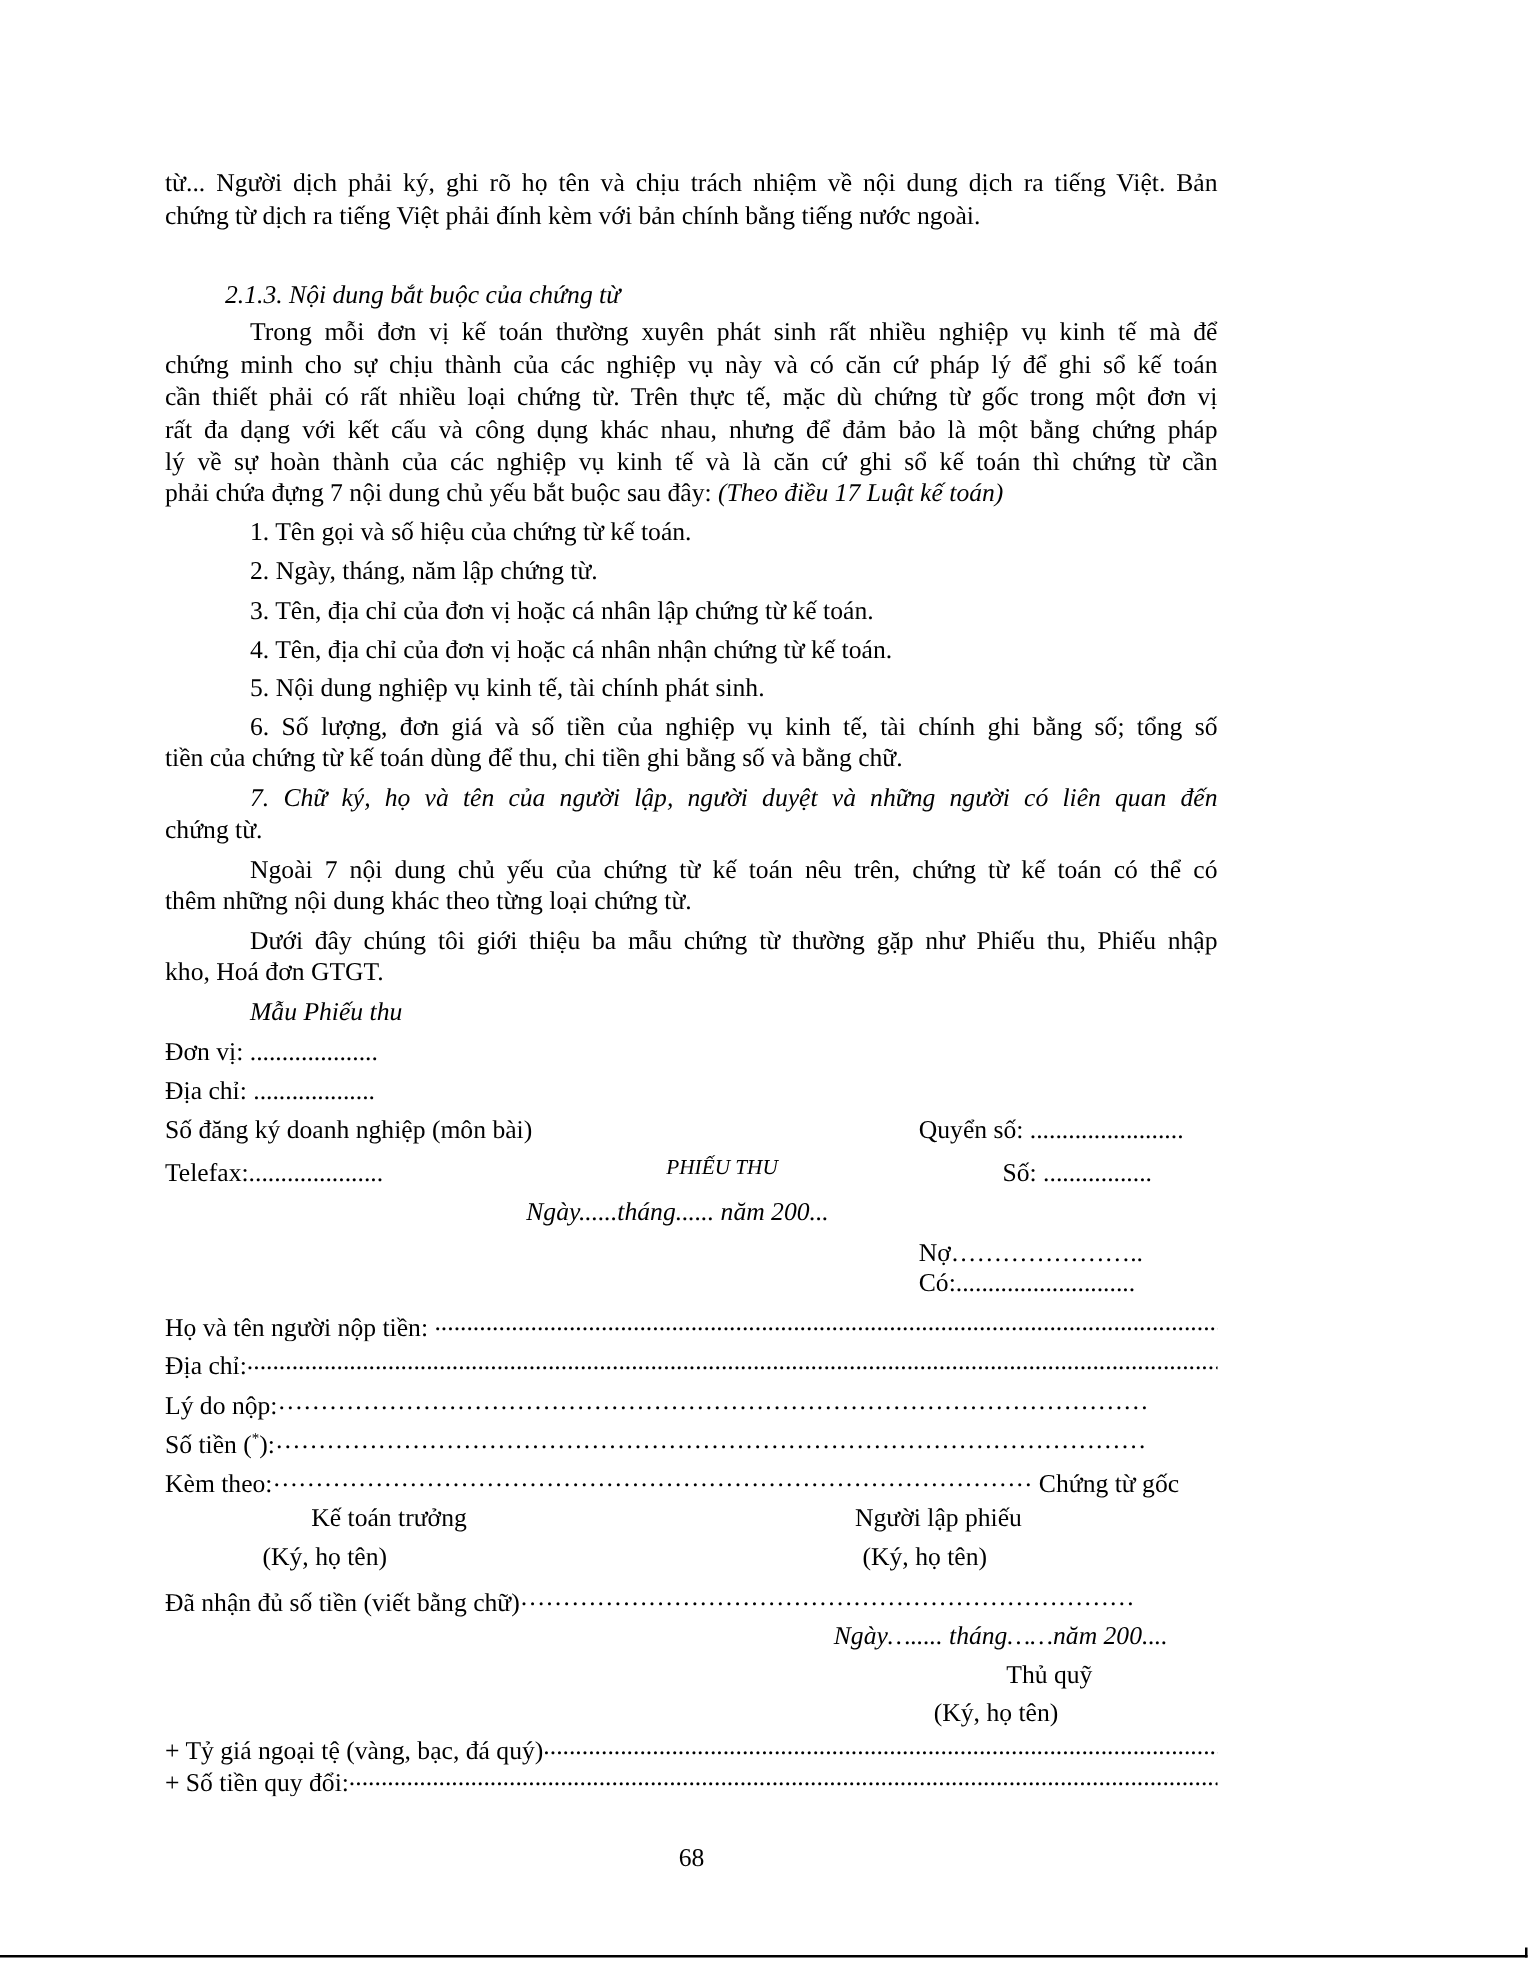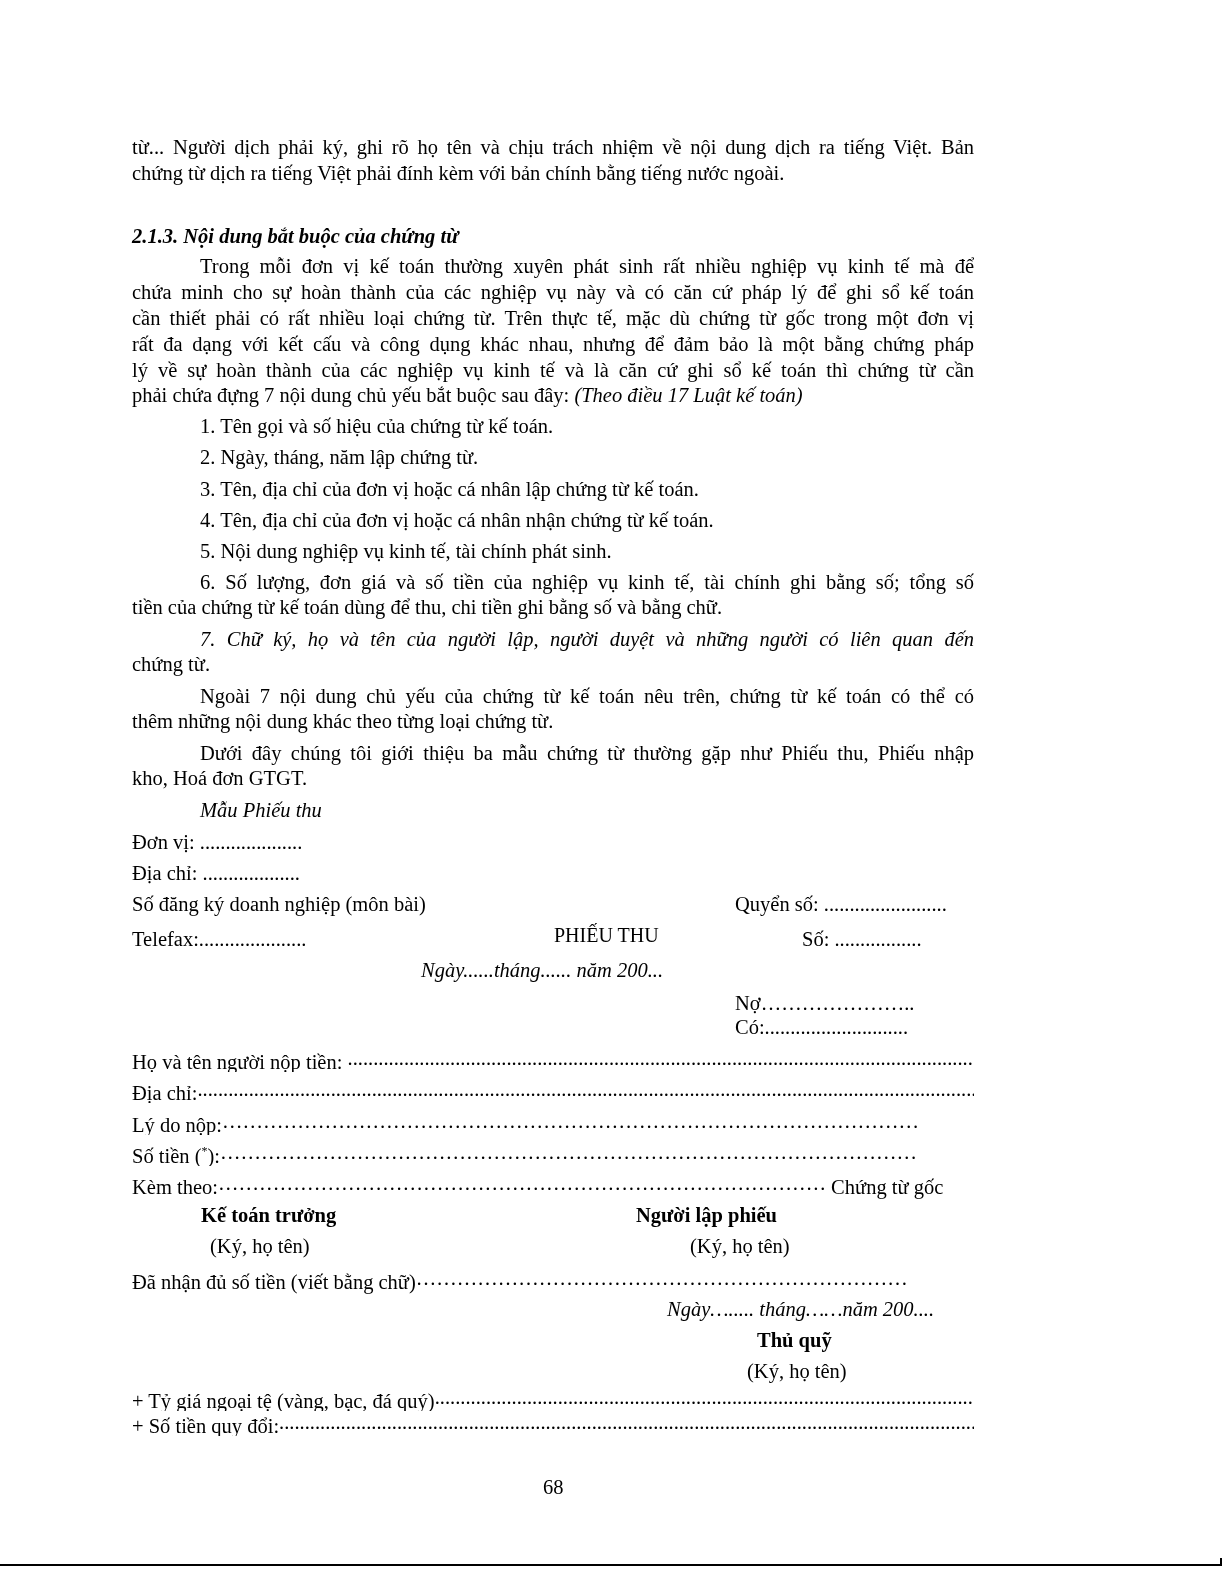--- a/index.html
+++ b/index.html
@@ -2,35 +2,35 @@
 <html><head>
 <meta charset="utf-8">
 <style>
   html, body { margin: 0; padding: 0; background: #ffffff; }
   body { width: 1225px; height: 1585px; position: relative; overflow: hidden;
          font-family: "Liberation Serif", serif; color: #000; font-size: 20.5px; }
   .ln { position: absolute; white-space: nowrap; line-height: 1; }
   .just { position: absolute; left: 132px; width: 842px; text-align: justify;
           text-align-last: justify; white-space: nowrap; line-height: 1; }
   .i { font-style: italic; }
-  .b { font-weight: bold; }
+  .b { font-weight: normal; margin-left: 48px; }
   .lead { display: inline-block; overflow: hidden; vertical-align: baseline; white-space: nowrap; }
   .bottom-rule { position: absolute; left: 0; top: 1564px; width: 1222px; height: 2px; background: #000; }
   .bottom-rule-tick { position: absolute; left: 1220px; top: 1558px; width: 2px; height: 8px; background: #000; }
 </style>
 </head>
 <body>
 
 <div class="just" style="top:137px;">từ... Người dịch phải ký, ghi rõ họ tên và chịu trách nhiệm về nội dung dịch ra tiếng Việt. Bản</div>
 <div class="ln" style="left:132px; top:163px;">chứng từ dịch ra tiếng Việt phải đính kèm với bản chính bằng tiếng nước ngoài.</div>
 
 <div class="ln i b" style="left:132px; top:226px;">2.1.3. Nội dung bắt buộc của chứng từ</div>
 
 <div class="just" style="top:256px; left:200px; width:774px;">Trong mỗi đơn vị kế toán thường xuyên phát sinh rất nhiều nghiệp vụ kinh tế mà để</div>
-<div class="just" style="top:282px;">chứa minh cho sự hoàn thành của các nghiệp vụ này và có căn cứ pháp lý để ghi sổ kế toán</div>
+<div class="just" style="top:282px;">chứng minh cho sự chịu thành của các nghiệp vụ này và có căn cứ pháp lý để ghi sổ kế toán</div>
 <div class="just" style="top:308px;">cần thiết phải có rất nhiều loại chứng từ. Trên thực tế, mặc dù chứng từ gốc trong một đơn vị</div>
 <div class="just" style="top:334px;">rất đa dạng với kết cấu và công dụng khác nhau, nhưng để đảm bảo là một bằng chứng pháp</div>
 <div class="just" style="top:360px;">lý về sự hoàn thành của các nghiệp vụ kinh tế và là căn cứ ghi sổ kế toán thì chứng từ cần</div>
 <div class="ln" style="left:132px; top:385px;">
   <span>phải chứa đựng 7 nội dung chủ yếu bắt buộc sau đây: </span><span class="i">(Theo điều 17 Luật kế toán)</span>
 </div>
 
 <div class="ln" style="left:200px; top:416px;">1. Tên gọi và số hiệu của chứng từ kế toán.</div>
 <div class="ln" style="left:200px; top:447px;">2. Ngày, tháng, năm lập chứng từ.</div>
 <div class="ln" style="left:200px; top:479px;">3. Tên, địa chỉ của đơn vị hoặc cá nhân lập chứng từ kế toán.</div>
@@ -49,21 +49,21 @@
 <div class="just" style="top:743px; left:200px; width:774px;">Dưới đây chúng tôi giới thiệu ba mẫu chứng từ thường gặp như Phiếu thu, Phiếu nhập</div>
 <div class="ln" style="left:132px; top:768px;">kho, Hoá đơn GTGT.</div>
 
 <div class="ln i" style="left:200px; top:800px;">Mẫu Phiếu thu</div>
 
 <div class="ln" style="left:132px; top:832px;text-align:right;">Đơn vị: ....................</div>
 <div class="ln" style="left:132px; top:863px;">Địa chỉ: ...................</div>
 <div class="ln" style="left:132px; top:894px;">Số đăng ký doanh nghiệp (môn bài)</div>
 <div class="ln" style="left:735px; top:894px;">Quyển số: ........................</div>
 <div class="ln" style="left:132px; top:929px;">Telefax:.....................</div>
-<div class="ln" style="left:554px; top:925px; font-size:20px;">PHIẾU THU</div>
+<div class="ln" style="left:533px; top:925px; font-size:17px;font-style:italic;">PHIẾU THU</div>
 <div class="ln" style="left:802px; top:929px;">Số: .................</div>
 <div class="ln i" style="left:421px; top:960px;">Ngày......tháng...... năm 200...</div>
 <div class="ln" style="left:735px; top:993px;">Nợ…………………..</div>
 <div class="ln" style="left:735px; top:1017px;">Có:............................</div>
 
 <div class="ln" style="left:132px; top:1048px; width:842px; overflow:hidden;">
   <span>Họ và tên người nộp tiền: </span><span class="lead">..............................................................................................................................................................</span>
 </div>
 <div class="ln" style="left:132px; top:1079px; width:842px; overflow:hidden;">
   <span>Địa chỉ:</span><span class="lead">.................................................................................................................................................................................</span>

